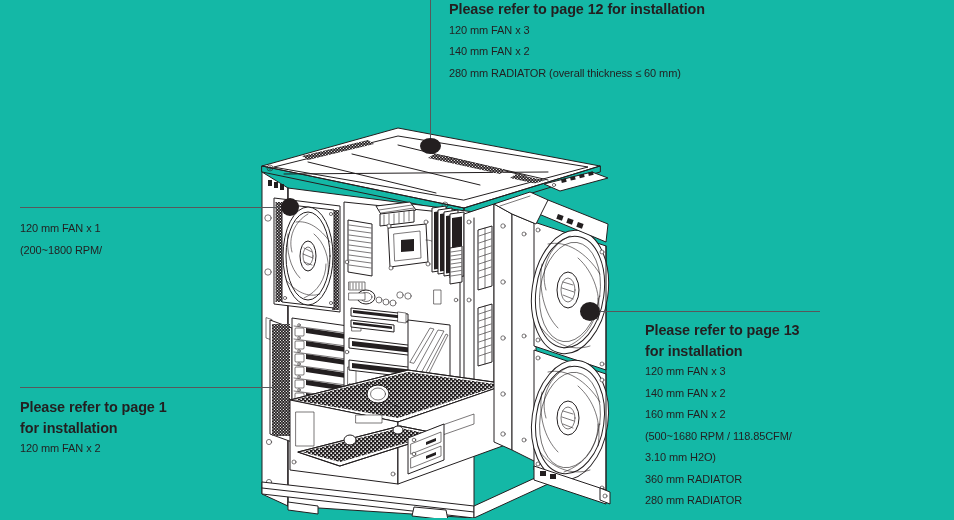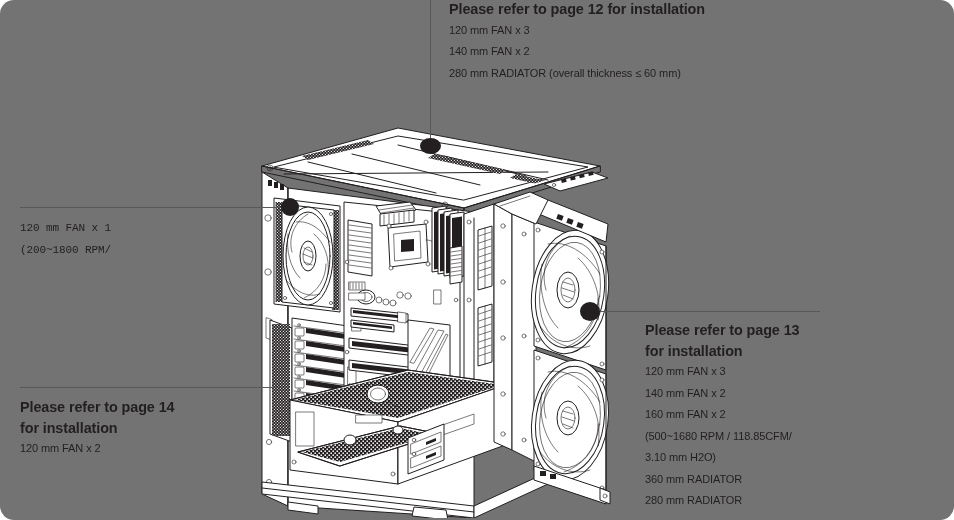--- a/index.html
+++ b/index.html
@@ -10,23 +10,22 @@
   }
   body {
     font-family: "Liberation Sans", sans-serif;
     color: #231f20;
     -webkit-font-smoothing: antialiased;
   }
   #page {
     position: relative;
     width: 954px;
     height: 520px;
-    background: #737373;
+    background: #14b8a6;
     overflow: hidden;
-    border-radius: 14px;
   }
 
   
   .callout {
     position: absolute;
     color: #231f20;
   }
   .callout .heading {
     font-weight: bold;
     font-size: 14.4px;
@@ -36,21 +35,21 @@
   }
   .callout .line {
     font-weight: normal;
     font-size: 11px;
     line-height: 21.5px;
     letter-spacing: -0.1px;
     white-space: nowrap;
   }
 
   #callout-top        { left: 449px; top: -1px; }
-  #callout-left-top   { left: 20px;  top: 218px; font-family: Liberation Mono, monospace; }
+  #callout-left-top   { left: 20px;  top: 218px; }
   #callout-left-bot   { left: 20px;  top: 397px; }
   #callout-right      { left: 645px; top: 320px; }
 
   
   .leader-h {
     position: absolute;
     height: 0;
     border-top: 1px solid #58585b;
   }
   .leader-v {
@@ -557,21 +556,21 @@
     <div class="line">140 mm FAN x 2</div>
     <div class="line">280 mm RADIATOR (overall thickness ≤ 60 mm)</div>
   </div>
 
   <div class="callout" id="callout-left-top">
     <div class="line">120 mm FAN x 1</div>
     <div class="line">(200~1800 RPM/</div>
   </div>
 
   <div class="callout" id="callout-left-bot">
-    <div class="heading">Please refer to page 14</div>
+    <div class="heading">Please refer to page 1</div>
     <div class="heading">for installation</div>
     <div class="line">120 mm FAN x 2</div>
   </div>
 
   <div class="callout" id="callout-right">
     <div class="heading">Please refer to page 13</div>
     <div class="heading">for installation</div>
     <div class="line">120 mm FAN x 3</div>
     <div class="line">140 mm FAN x 2</div>
     <div class="line">160 mm FAN x 2</div>

